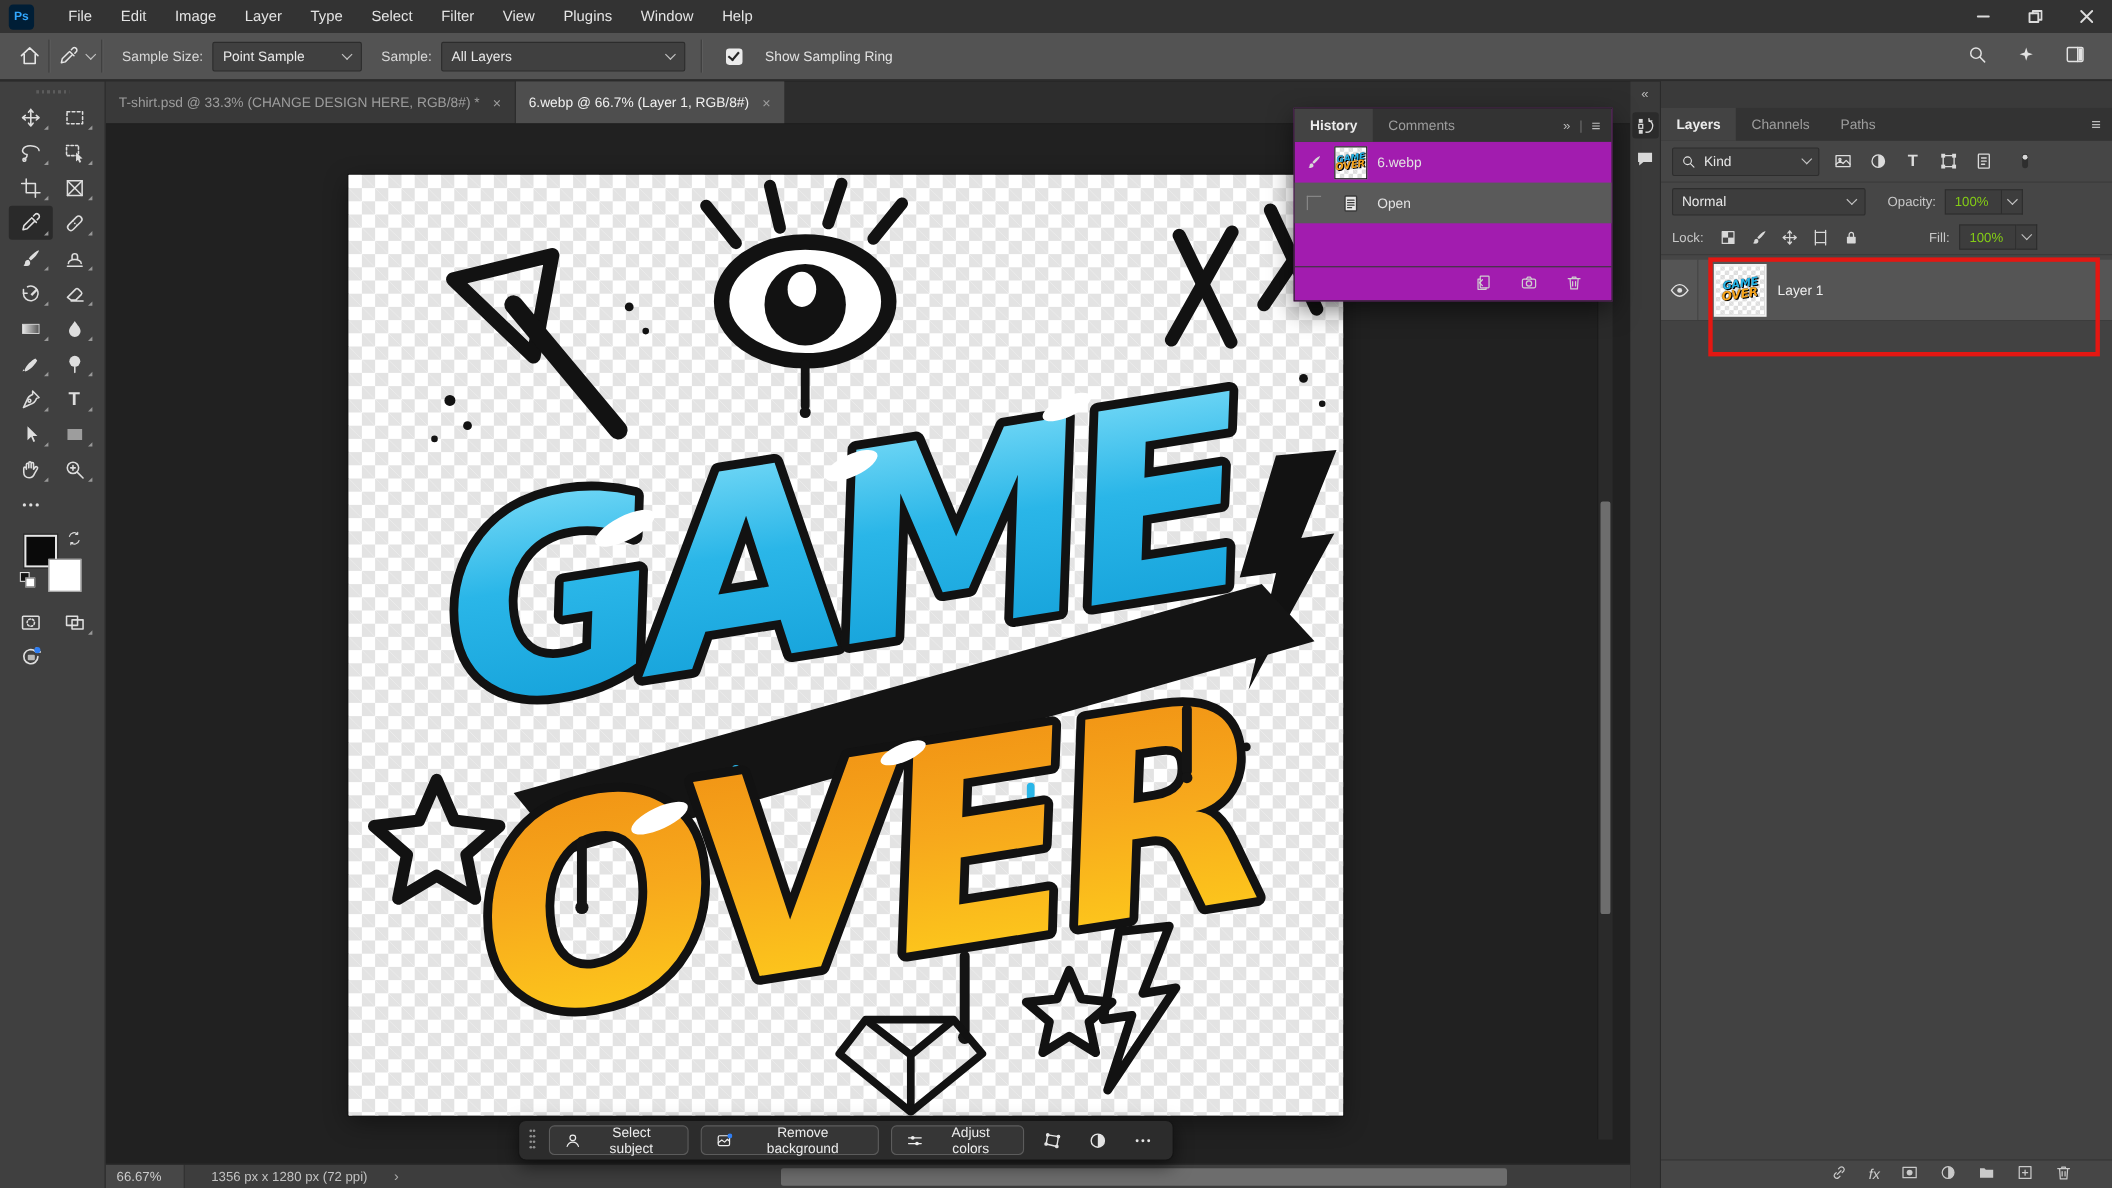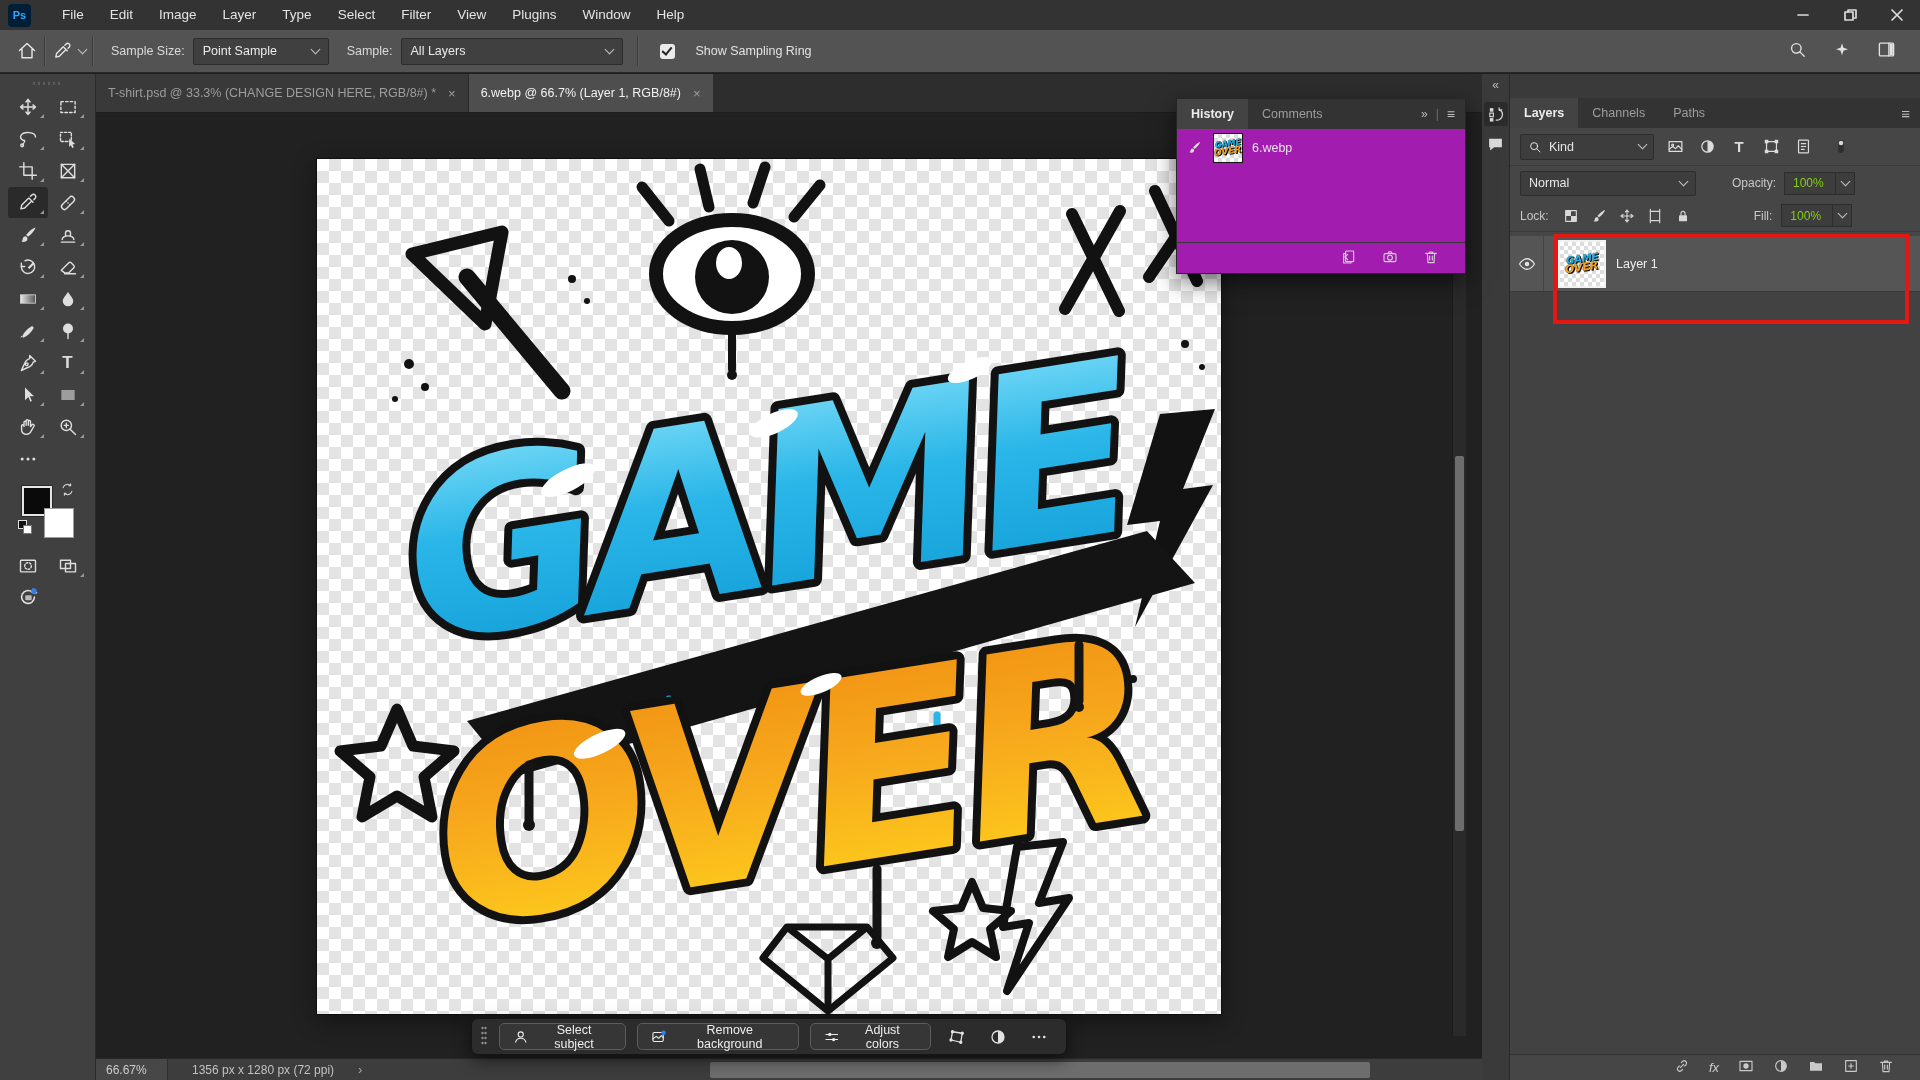--- a/index.html
+++ b/index.html
@@ -118,21 +118,21 @@
   .numfield .btn { width:19px; background:#3d3d3d; border:1px solid #2d2d2d; border-left:none; display:flex; align-items:center; justify-content:center; }
   .lock-row { height:32px; display:flex; align-items:center; gap:5px; padding:0 10px; border-bottom:1px solid #3a3a3a; }
   .lock-ic { width:23px; display:flex; justify-content:center; color:#d8d8d8; }
   .layers-list { position:relative; height:calc(100% - 24px - 30px - 38px - 34px - 32px - 26px); background:#424242; }
   .layer-row { height:56px; display:flex; align-items:center; background:#555555; border-bottom:1px solid #3a3a3a; margin-top:4px; }
   .eye-col { width:34px; height:100%; display:flex; align-items:center; justify-content:center; border-right:1px solid #444; color:#e0e0e0; }
   .layer-thumb { width:44px; height:44px; margin:0 12px 0 16px; outline:2px solid #f2f2f2; }
   .layer-thumb .w1 { font-size:10px; } .layer-thumb .w2 { font-size:11px; }
   .layer-name { font-size:12.5px; color:#eeeeee; }
   .red-annotation { position:absolute; left:43px; top:-2px; width:356px; height:90px; border:4px solid #e41712; z-index:8; pointer-events:none; }
-  .panel-bottom { position:absolute; left:0; right:0; bottom:0; height:26px; background:#464646; border-top:1px solid #333; display:flex; align-items:center; justify-content:flex-end; gap:19px; padding-right:26px; color:#c9c9c9; }
+  .panel-bottom { position:absolute; left:0; right:0; bottom:0; height:26px; background:#464646; border-top:1px solid #333; display:flex; align-items:center; justify-content:flex-end; gap:19px; padding-right:36px; color:#c9c9c9; }
   .fx-text { font-size:13px; font-style:italic; color:#cdcdcd; }
 </style>
 </head>
 <body>
 
 <div class="menubar">
   <div class="ps-logo">
       <span>Ps</span>
     </div>
   <div class="menus">
@@ -592,20 +592,32 @@
         <svg class="f" width="15" height="15" viewBox="0 0 24 24">
           <path d="M21 3c-4 1-9 6-11.2 9l2.2 2.2C15 12 20 7 21 3zM9.5 13.5c-2 0-3.8 1.2-3.8 3.2 0 1.3-.8 2.3-1.7 3 1.8 1 5.6.8 6.8-1 .9-1.3.7-3-.4-4.2z"></path>
         </svg>
       </span>
     <span class="mini-thumb hist-thumb">
       <span class="w1">GAME</span>
         <span class="w2">OVER</span>
     </span>
     <span>6.webp</span>
   </div>
+  <div class="hist-row selected">
+    <span class="hsrc">
+        <span class="corner-box"></span>
+      </span>
+    <span class="hsrc" style="width:30px;">
+        <svg class="i" width="18" height="18" viewBox="0 0 24 24">
+          <rect x="5" y="3" width="14" height="18" rx="1" fill="#e8e8e8" stroke="#3a3a3a"></rect>
+          <path d="M8 8h8M8 11h8M8 14h8M8 17h5" stroke="#3a3a3a" stroke-width="1.4"></path>
+        </svg>
+      </span>
+    <span>Open</span>
+  </div>
   <div class="hist-footer">
     <span><svg class="i" width="16" height="16" viewBox="0 0 24 24">
           <rect x="7" y="3" width="12" height="16" rx="1"></rect>
           <path d="M7 7H4v14h11v-2M10 8l-4 4 4 4"></path>
         </svg></span>
     <span><svg class="i" width="16" height="16" viewBox="0 0 24 24">
           <rect x="3" y="7" width="18" height="12" rx="2"></rect>
           <circle cx="12" cy="13" r="3.6"></circle>
           <path d="M8.5 7l1.6-2.6h3.8L15.5 7"></path>
         </svg></span>
@@ -689,21 +701,21 @@
           <circle cx="12" cy="8" r="3.4" fill="#d8d8d8"></circle>
         </svg>
       </span>
   </div>
 
   <div class="blend-row">
     <div class="blend-dd">
       <span>Normal</span>
       <span class="chev"></span>
     </div>
-    <span class="small-label" style="margin-left:28px;">Opacity:</span>
+    <span class="small-label" style="margin-left:12px;">Opacity:</span>
     <div class="numfield">
       <span class="val">100%</span>
       <span class="btn">
           <span class="chev"></span>
         </span>
     </div>
   </div>
 
   <div class="lock-row">
     <span class="small-label" style="margin-right:6px;">Lock:</span>

